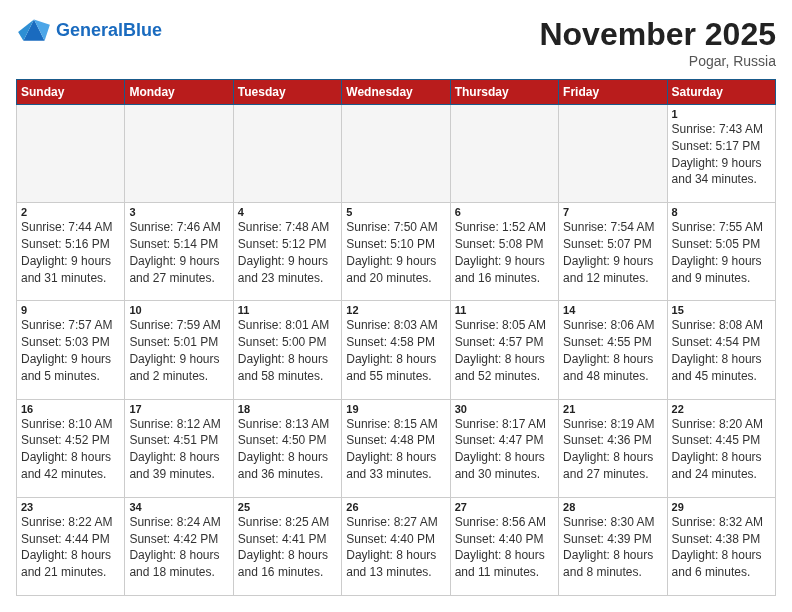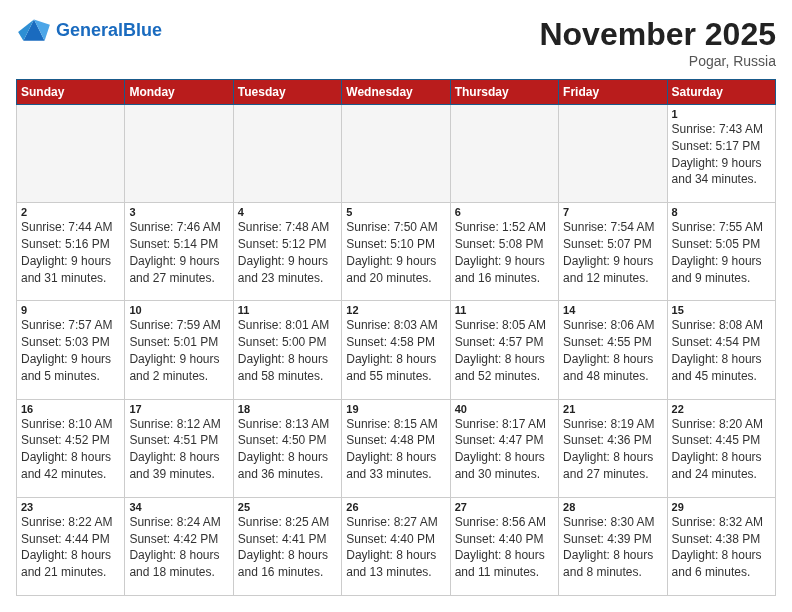--- a/index.html
+++ b/index.html
@@ -223,21 +223,21 @@
         </td>
         <td>
           <span class="day-num">18</span>
           <div class="day-info">Sunrise: <span>8:13 AM</span><br>Sunset: <span>4:50 PM</span><br>Daylight: <span>8 hours and 36 minutes.</span></div>
         </td>
         <td>
           <span class="day-num">19</span>
           <div class="day-info">Sunrise: <span>8:15 AM</span><br>Sunset: <span>4:48 PM</span><br>Daylight: <span>8 hours and 33 minutes.</span></div>
         </td>
         <td>
-          <span class="day-num">40</span>
+          <span class="day-num">30</span>
           <div class="day-info">Sunrise: <span>8:17 AM</span><br>Sunset: <span>4:47 PM</span><br>Daylight: <span>8 hours and 30 minutes.</span></div>
         </td>
         <td>
           <span class="day-num">21</span>
           <div class="day-info">Sunrise: <span>8:19 AM</span><br>Sunset: <span>4:36 PM</span><br>Daylight: <span>8 hours and 27 minutes.</span></div>
         </td>
         <td>
           <span class="day-num">22</span>
           <div class="day-info">Sunrise: <span>8:20 AM</span><br>Sunset: <span>4:45 PM</span><br>Daylight: <span>8 hours and 24 minutes.</span></div>
         </td>

